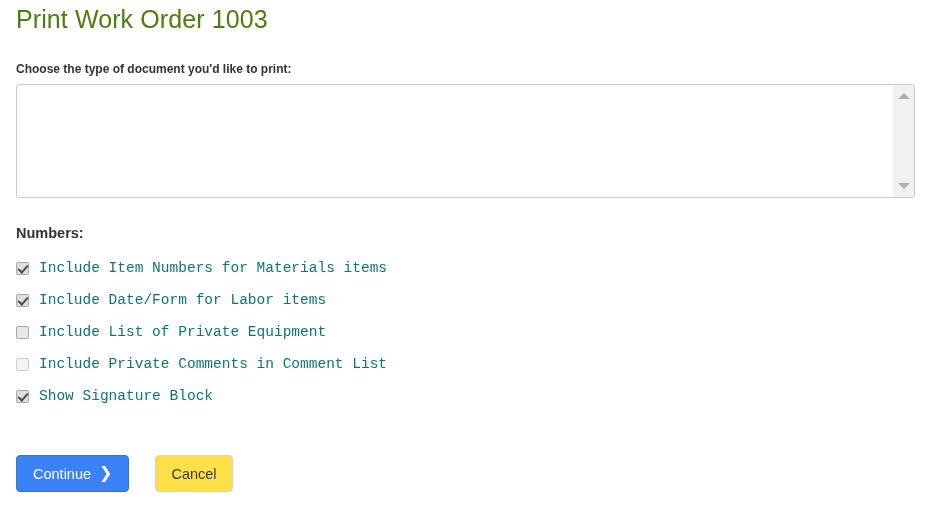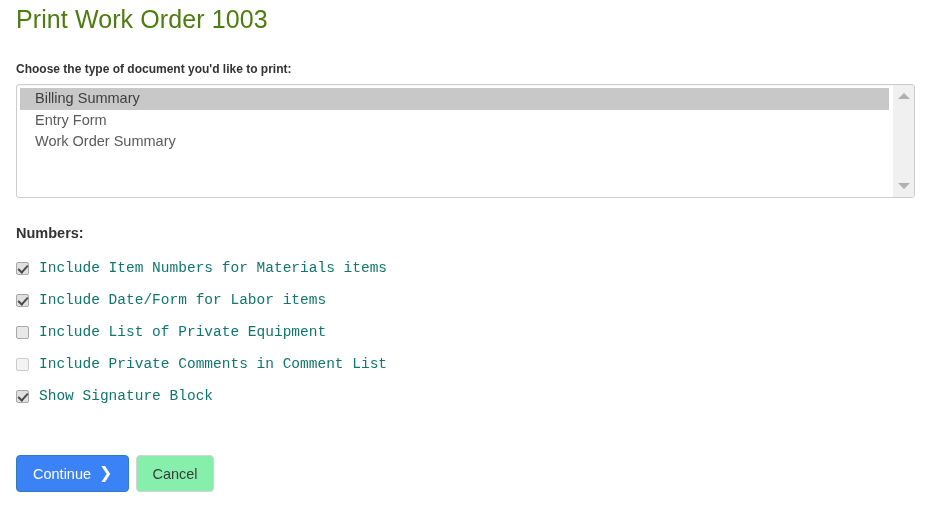--- a/index.html
+++ b/index.html
@@ -182,43 +182,38 @@
     gap: 8px;
   }
   .btn-primary .chev {
     font-size: 16px;
     font-weight: bold;
     line-height: 1;
     position: relative;
     top: -1px;
   }
   .btn-default {
-    background: #86efac;
+    background: #fde047;
     border: 1px solid #d4d4d4;
     color: #3c3c3c;
     height: 37px;
     padding: 0 15px;
-    margin-left: 7px;
+    margin-left: 26px;
   }
 </style>
 </head>
 <body>
 
 <div class="page">
 
   <h1 class="page-title">Print Work Order 1003</h1>
 
   <div class="field-label">Choose the type of document you'd like to print:</div>
 
   <div class="listbox-wrap">
-    <div class="listbox-options">
-      <div class="listbox-option selected">Billing Summary</div>
-      <div class="listbox-option">Entry Form</div>
-      <div class="listbox-option">Work Order Summary</div>
-    </div>
     <div class="sb-track">
       <div class="sb-arrow up">
         <span class="tri up"></span>
       </div>
       <div class="sb-arrow down">
         <span class="tri down"></span>
       </div>
     </div>
   </div>
 

